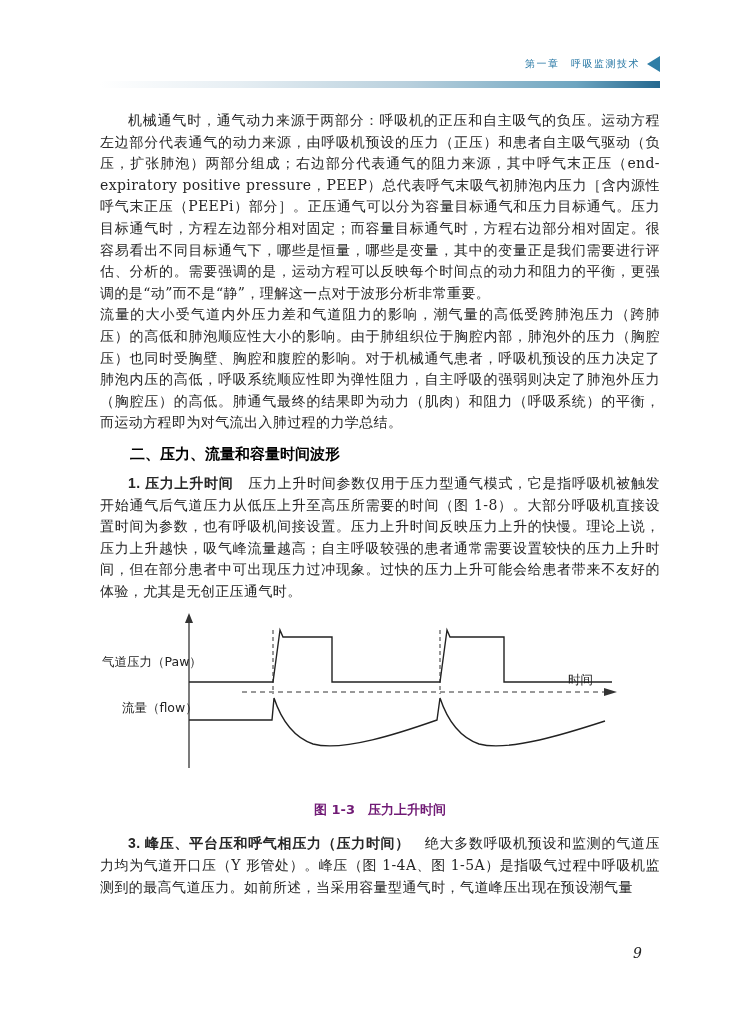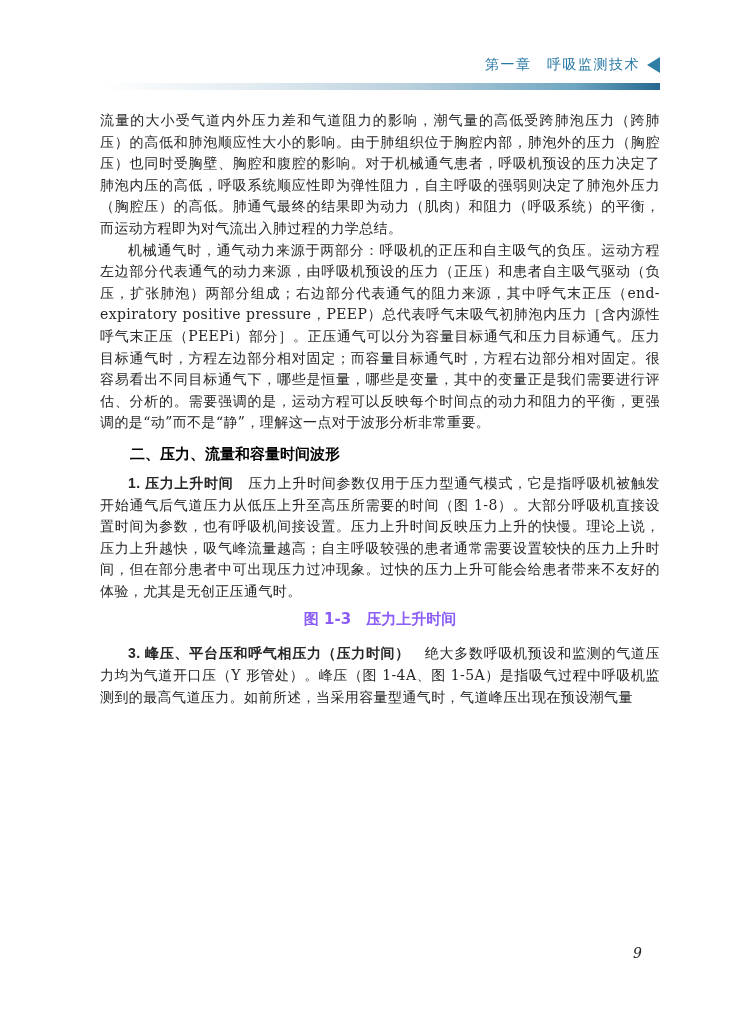--- a/index.html
+++ b/index.html
@@ -8,21 +8,21 @@
     position:relative;
     width:730px; height:1019px;
     background:#ffffff;
     font-family:"DejaVu Serif","Liberation Serif",serif;
     color:#262626;
     overflow:hidden;
   }
   .page-header { position:absolute; top:56px; left:100px; right:70px; }
   .header-row { display:flex; justify-content:flex-end; align-items:center; gap:7px; }
   .chapter-title {
-    color:#2878a5; font-size:14px; letter-spacing:1.5px;
+    color:#2878a5; font-size:10px; letter-spacing:1.5px;
     font-family:"DejaVu Sans","Liberation Sans",sans-serif;
   }
   .header-arrow {
     width:0; height:0;
     border-top:8px solid transparent;
     border-bottom:8px solid transparent;
     border-right:13px solid #2f7ea6;
   }
   .header-bar {
     margin-top:9px; height:7px;
@@ -43,23 +43,23 @@
     font-size:15px; font-weight:bold; color:#000000;
     margin:11px 0 9px; text-indent:2em;
   }
   figure { margin:8px 0 2px; }
   .fig-wrap { margin-left:0; }
   .fig-label {
     font-size:12.5px; fill:#222222;
     font-family:"DejaVu Sans","Liberation Sans",sans-serif;
   }
   figcaption {
-    text-align:center; margin-top:4px; margin-bottom:14px;
+    text-align:center; margin-top:19px; margin-bottom:14px;
     font-family:"DejaVu Sans","Liberation Sans",sans-serif;
-    font-weight:bold; font-size:15px; color:#8b5cf6;
+    font-weight:bold; font-size:13px; color:#701a75;
   }
   .page-number {
     position:absolute; right:88px; bottom:58px;
     font-size:14px; font-style:italic; color:#222222;
   }
 </style>
 </head>
 <body>
 
 <div class="page">
@@ -67,30 +67,51 @@
   <header class="page-header">
     <div class="header-row">
       <span class="chapter-title">第一章　呼吸监测技术</span>
       <span class="header-arrow"></span>
     </div>
     <div class="header-bar"></div>
   </header>
 
   <main class="content">
 
+    <p class="body-text">机械通气时，通气动力来源于两部分：呼吸机的正压和自主吸气的负压。运动方程左边部分代表通气的动力来源，由呼吸机预设的压力（正压）和患者自主吸气驱动（负压，扩张肺泡）两部分组成；右边部分代表通气的阻力来源，其中呼气末正压（end-expiratory positive pressure，PEEP）总代表呼气末吸气初肺泡内压力［含内源性呼气末正压（PEEPi）部分］。正压通气可以分为容量目标通气和压力目标通气。压力目标通气时，方程左边部分相对固定；而容量目标通气时，方程右边部分相对固定。很容易看出不同目标通气下，哪些是恒量，哪些是变量，其中的变量正是我们需要进行评估、分析的。需要强调的是，运动方程可以反映每个时间点的动力和阻力的平衡，更强调的是“动”而不是“静”，理解这一点对于波形分析非常重要。</p>
+
     <p class="body-text no-indent">流量的大小受气道内外压力差和气道阻力的影响，潮气量的高低受跨肺泡压力（跨肺压）的高低和肺泡顺应性大小的影响。由于肺组织位于胸腔内部，肺泡外的压力（胸腔压）也同时受胸壁、胸腔和腹腔的影响。对于机械通气患者，呼吸机预设的压力决定了肺泡内压的高低，呼吸系统顺应性即为弹性阻力，自主呼吸的强弱则决定了肺泡外压力（胸腔压）的高低。肺通气最终的结果即为动力（肌肉）和阻力（呼吸系统）的平衡，而运动方程即为对气流出入肺过程的力学总结。</p>
-
-    <p class="body-text">机械通气时，通气动力来源于两部分：呼吸机的正压和自主吸气的负压。运动方程左边部分代表通气的动力来源，由呼吸机预设的压力（正压）和患者自主吸气驱动（负压，扩张肺泡）两部分组成；右边部分代表通气的阻力来源，其中呼气末正压（end-expiratory positive pressure，PEEP）总代表呼气末吸气初肺泡内压力［含内源性呼气末正压（PEEPi）部分］。正压通气可以分为容量目标通气和压力目标通气。压力目标通气时，方程左边部分相对固定；而容量目标通气时，方程右边部分相对固定。很容易看出不同目标通气下，哪些是恒量，哪些是变量，其中的变量正是我们需要进行评估、分析的。需要强调的是，运动方程可以反映每个时间点的动力和阻力的平衡，更强调的是“动”而不是“静”，理解这一点对于波形分析非常重要。</p>
 
     <h2 class="section-heading">二、压力、流量和容量时间波形</h2>
 
 
     <p class="body-text"><b class="lead">1. 压力上升时间</b><span>　压力上升时间参数仅用于压力型通气模式，它是指呼吸机被触发开始通气后气道压力从低压上升至高压所需要的时间（图 1-8）。大部分呼吸机直接设置时间为参数，也有呼吸机间接设置。压力上升时间反映压力上升的快慢。理论上说，压力上升越快，吸气峰流量越高；自主呼吸较强的患者通常需要设置较快的压力上升时间，但在部分患者中可出现压力过冲现象。过快的压力上升可能会给患者带来不友好的体验，尤其是无创正压通气时。</span></p>
 
     <figure>
+      <div class="fig-wrap">
+        <svg width="540" height="168" viewBox="0 0 540 168">
+
+          <line x1="89" y1="158" x2="89" y2="10" stroke="#333333" stroke-width="1.3"></line>
+          <polygon points="85,13 89,3 93,13" fill="#333333"></polygon>
+
+          <line x1="142" y1="82" x2="504" y2="82" stroke="#333333" stroke-width="1" stroke-dasharray="5,4"></line>
+          <polygon points="504,78 517,82 504,86" fill="#333333"></polygon>
+
+          <line x1="173" y1="20" x2="173" y2="84" stroke="#333333" stroke-width="1" stroke-dasharray="4,3"></line>
+          <line x1="340" y1="20" x2="340" y2="84" stroke="#333333" stroke-width="1" stroke-dasharray="4,3"></line>
+
+          <path d="M89,72 H173 L180,20 L183,27 H232 V72 H340 L347,20 L350,27 H404 V72 H512" fill="none" stroke="#222222" stroke-width="1.4"></path>
+
+          <path d="M89,110 H172 L174,88 C182,112 196,128 213,134 C243,142 300,123 337,110 L340,88 C348,112 362,128 379,134 C409,142 468,123 505,111" fill="none" stroke="#222222" stroke-width="1.4"></path>
+
+          <text x="2" y="56" class="fig-label">气道压力（Paw）</text>
+          <text x="22" y="102" class="fig-label">流量（flow）</text>
+          <text x="468" y="74" class="fig-label">时间</text>
+        </svg>
+      </div>
       <figcaption>图 1-3　压力上升时间</figcaption>
     </figure>
 
     <p class="body-text"><b class="lead">3. 峰压、平台压和呼气相压力（压力时间）</b><span>　绝大多数呼吸机预设和监测的气道压力均为气道开口压（Y 形管处）。峰压（图 1-4A、图 1-5A）是指吸气过程中呼吸机监测到的最高气道压力。如前所述，当采用容量型通气时，气道峰压出现在预设潮气量</span></p>
 
   </main>
 
   <span class="page-number">9</span>
 
 </div>

